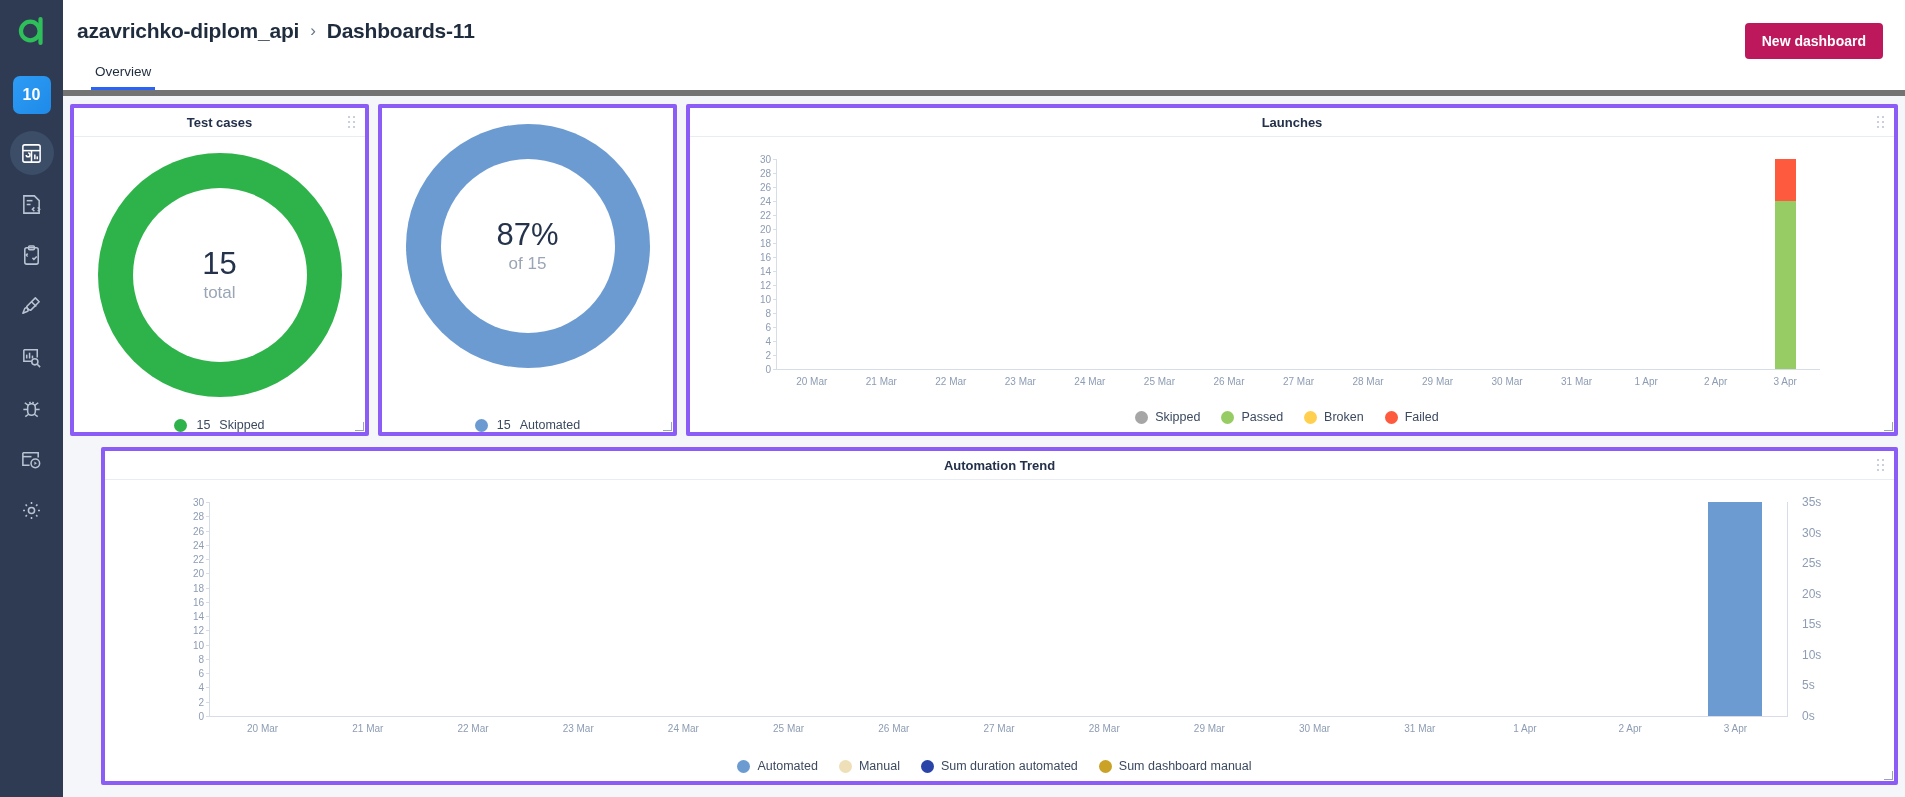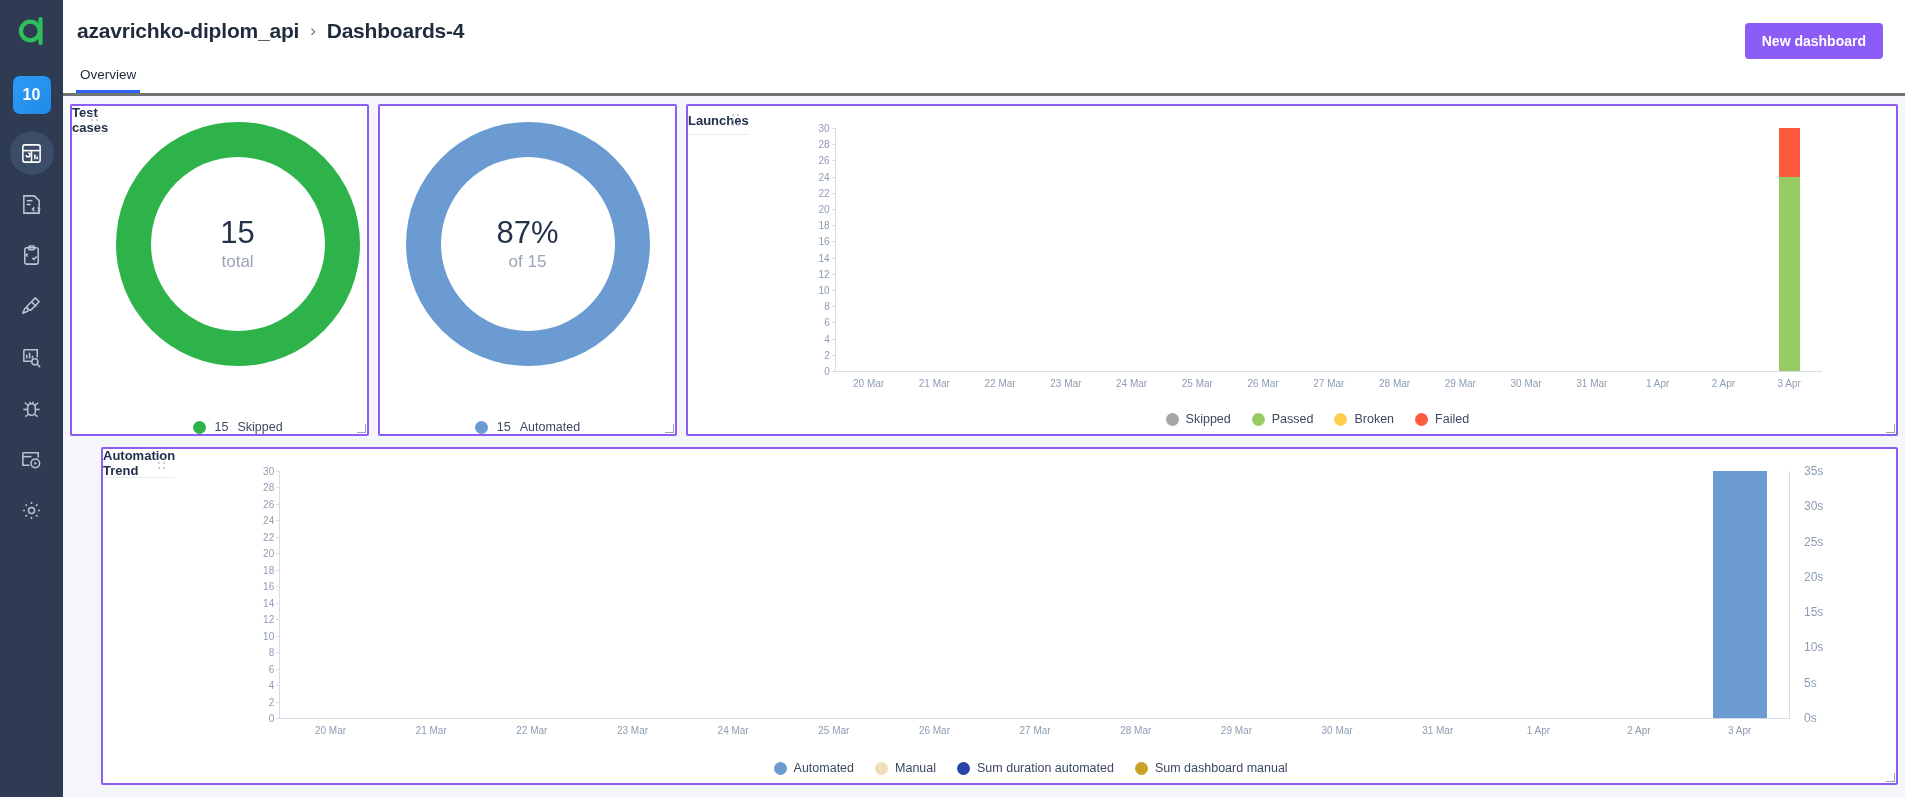--- a/index.html
+++ b/index.html
@@ -54,34 +54,34 @@
   }
   .breadcrumb {
     display: flex; align-items: center; gap: 11px;
     font-size: 21px; font-weight: bold; color: #1f2c3d;
     letter-spacing: -0.2px;
   }
   .crumb-sep { color: #67748a; font-weight: normal; font-size: 17px; }
   .crumb-link { color: #1f2c3d; }
   .spacer { flex: 1 1 auto; }
   .btn-primary {
-    background: #8b5cf6; color: #fff;
+    background: #be185d; color: #fff;
     border: none; border-radius: 4px;
     font-size: 14px; font-weight: bold;
     padding: 10px 17px;
     font-family: "Liberation Sans", sans-serif;
     cursor: pointer;
     margin-top: 20px;
   }
 
   .tabs {
     height: 34px; flex: 0 0 34px;
     display: flex; align-items: flex-end;
-    padding-left: 13px;
-    border-bottom: 3px solid #737373;
+    padding-left: 28px;
+    border-bottom: 6px solid #737373;
   }
   .tab {
     font-size: 13.5px; color: #32445e;
     padding: 0 4px 8px 4px;
     border-bottom: 3px solid transparent;
     cursor: pointer;
   }
   .tab.active { border-bottom-color: #2a63f5; color: #1f2c3d; }
 
   .canvas {
@@ -90,23 +90,23 @@
     padding: 8px 7px 0 7px;
     position: relative;
     overflow: hidden;
   }
 
   .row { display: flex; gap: 9px; }
   .row + .row { margin-top: 11px; margin-left: 31px; }
 
   .panel {
     background: #ffffff;
-    border: 2px solid #8b5cf6;
+    border: 4px solid #8b5cf6;
     border-radius: 2px;
-    display: flex; flex-direction: row;
+    display: flex; flex-direction: column;
     position: relative;
   }
   .panel-head {
     height: 29px; flex: 0 0 29px;
     border-bottom: 1px solid #e8edf3;
     display: flex; align-items: center; justify-content: center;
     position: relative;
   }
   .panel-title {
     font-size: 13px; font-weight: bold; color: #23304a;
@@ -320,21 +320,21 @@
     </span>
   </div>
 </aside>
 
 <div class="main">
 
   <div class="topbar">
     <div class="breadcrumb">
       <span class="crumb-link">azavrichko-diplom_api</span>
       <span class="crumb-sep">›</span>
-      <span>Dashboards-4</span>
+      <span>Dashboards-11</span>
     </div>
     <div class="spacer"></div>
     <button class="btn-primary">New dashboard</button>
   </div>
 
   <div class="tabs">
     <div class="tab active">Overview</div>
   </div>
 
   <div class="canvas">

